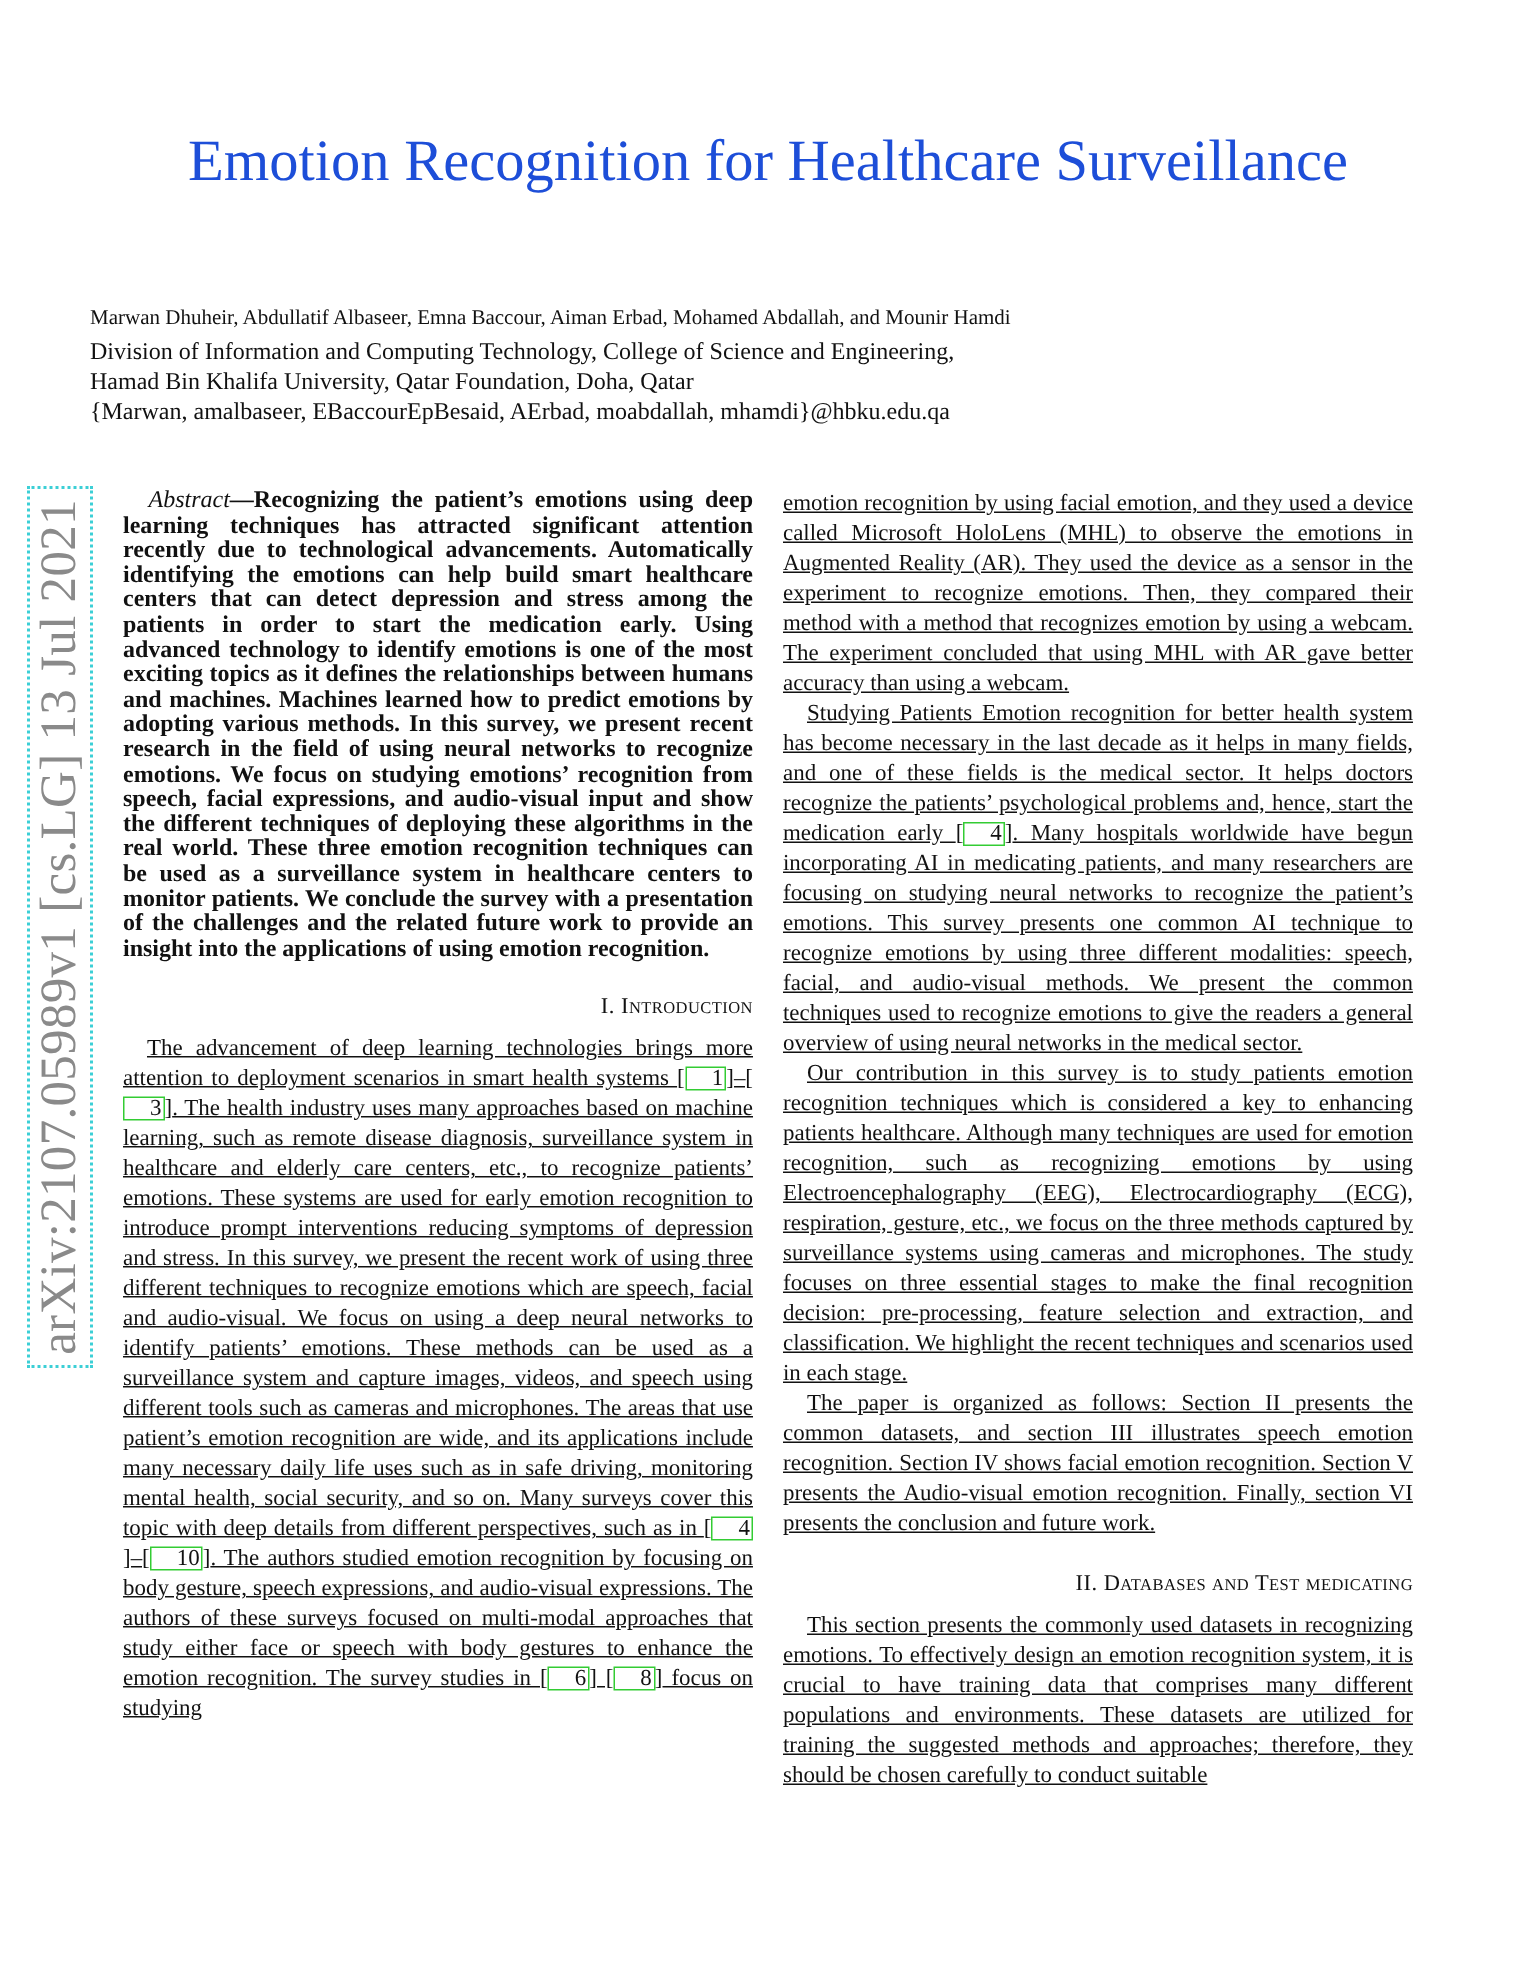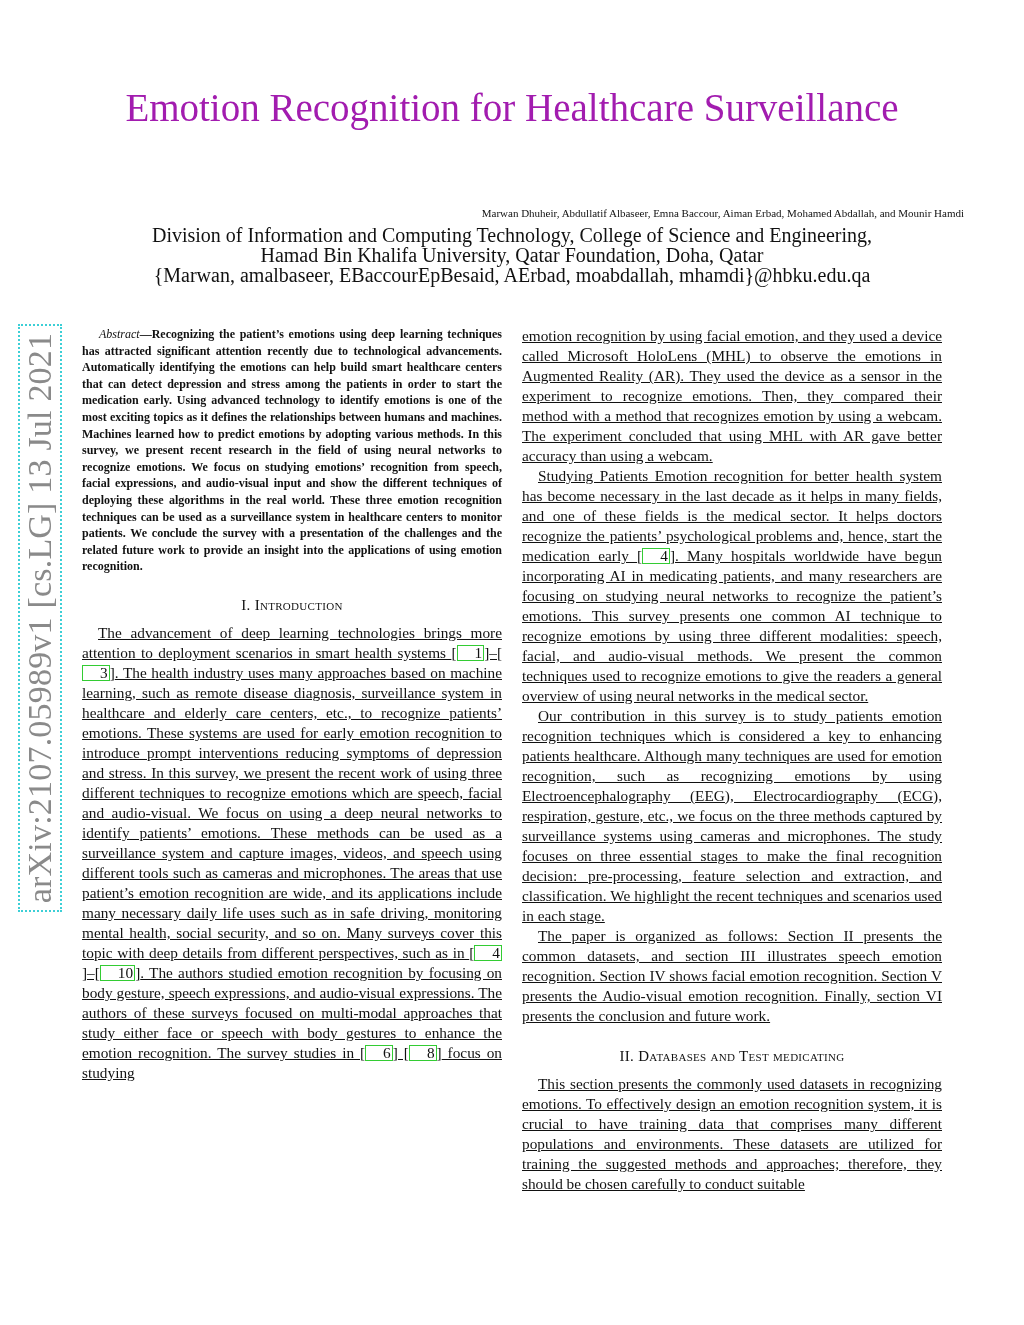--- a/index.html
+++ b/index.html
@@ -11,41 +11,41 @@
     position: absolute; left: 18px; top: 324px; width: 44px; height: 588px;
     border: 2px dotted #3ccfd6; box-sizing: border-box;
   }
   .arxiv-stamp span {
     position: absolute; left: 50%; top: 50%;
     transform: translate(-50%, -50%) rotate(-90deg);
     white-space: nowrap; font-size: 34px; color: #8a8a8a; letter-spacing: 0.2px;
   }
   .title {
     position: absolute; left: 60px; width: 904px; top: 84px;
-    text-align: center; font-size: 39px; line-height: 47px; color: #a21caf;
+    text-align: center; font-size: 39px; line-height: 47px; color: #1d4ed8;
   }
   .authors {
     position: absolute; left: 60px; width: 904px; top: 203px;
-    text-align: right; font-size: 11px; line-height: 20px;
+    text-align: left; font-size: 14px; line-height: 20px;
   }
   .affil {
     position: absolute; left: 60px; width: 904px; top: 225px;
-    text-align: center; font-size: 20px; line-height: 20px;
+    font-size: 16px; line-height: 20px;
   }
   .col {
     position: absolute; top: 326px; width: 420px;
     font-size: 15.3px; line-height: 20px; text-align: justify;
   }
   .col.left { left: 82px; }
   .col.right { left: 522px; }
-  .abstract { font-weight: bold; font-size: 12px; line-height: 16.6px; text-align: justify; }
+  .abstract { font-weight: bold; font-size: 16px; line-height: 16.6px; text-align: justify; }
   .abstract p { margin: 0; text-indent: 17px; }
   .abstract .em { font-style: italic; font-weight: normal; }
   .section-head {
-    text-align: center; font-variant: small-caps; font-size: 15px;
+    text-align: right; font-variant: small-caps; font-size: 15px;
     margin: 20px 0 8px 0; letter-spacing: 0.3px;
   }
   .para { margin: 0; text-indent: 16px; hyphens: auto; text-decoration: underline; }
   .cite {
     display: inline-block; border: 1px solid #33cc33; line-height: 14px; padding: 0 1px;
   }
 </style>
 </head>
 <body>
 

